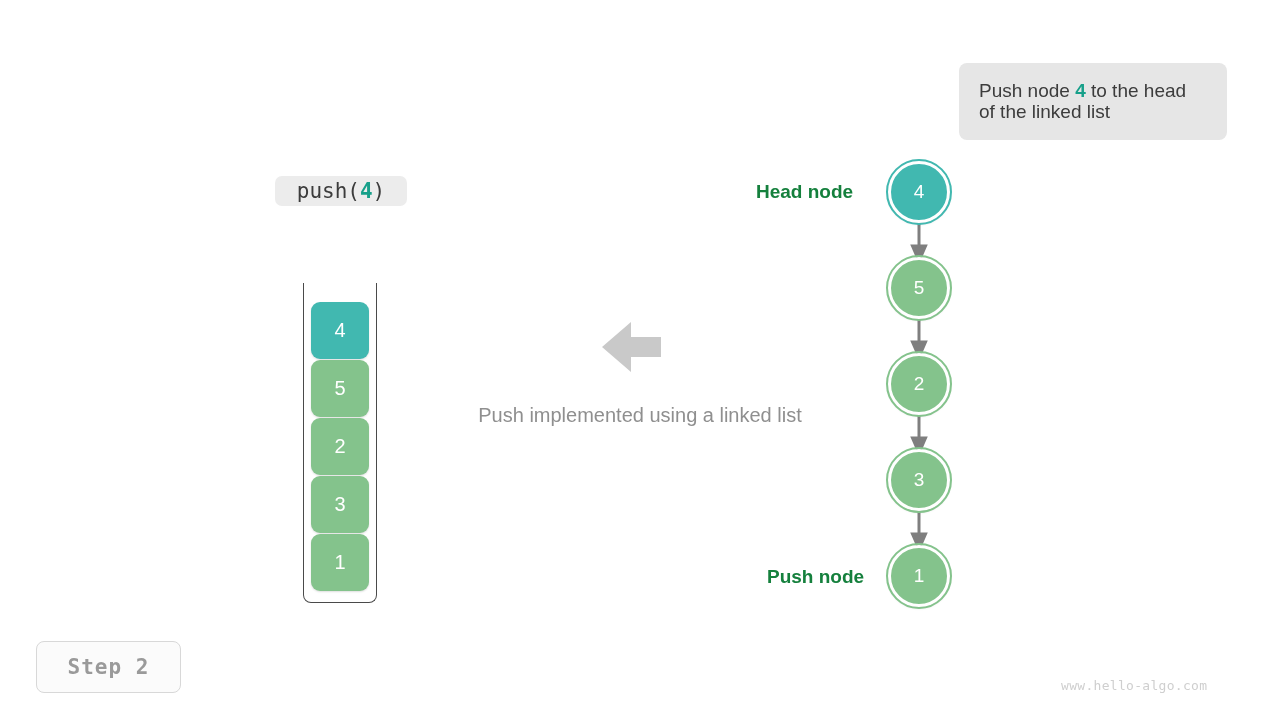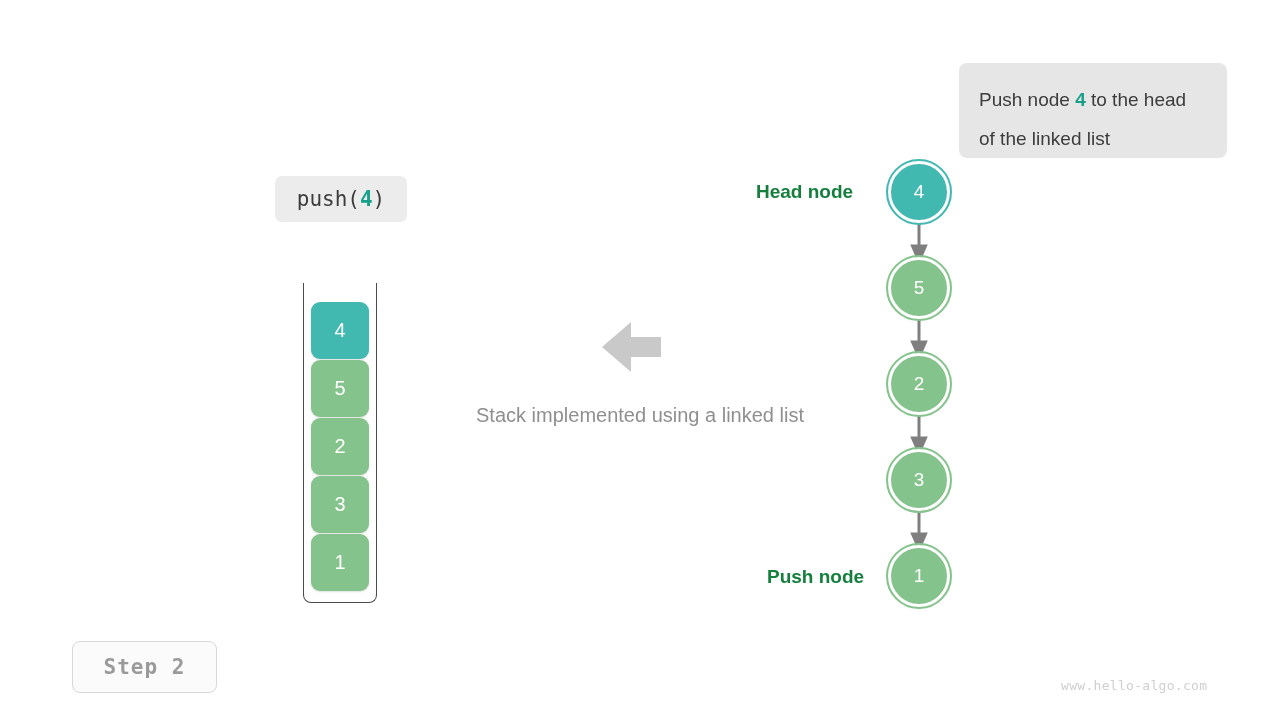--- a/index.html
+++ b/index.html
@@ -20,39 +20,39 @@
     inset: 0;
   }
 
   
   .callout {
     position: absolute;
     left: 959px;
     top: 63px;
     width: 268px;
     box-sizing: border-box;
-    padding: 17px 20px 0 20px;
+    padding: 17px 20px 18px 20px;
     background: #e6e6e6;
     border-radius: 8px;
     color: #3c3c3c;
     font-size: 19px;
-    line-height: 39px;
+    line-height: 21px;
   }
   .callout .hl {
     color: #17a08a;
     font-weight: bold;
   }
 
   
   .oplabel {
     position: absolute;
     left: 275px;
     top: 176px;
     width: 132px;
-    height: 46px;
+    height: 30px;
     box-sizing: border-box;
     background: #ececec;
     border-radius: 7px;
     display: flex;
     align-items: center;
     justify-content: center;
     font-family: "DejaVu Sans Mono", "Liberation Mono", monospace;
     font-size: 21px;
     color: #3c3c3c;
     letter-spacing: 0px;
@@ -182,21 +182,20 @@
     border: 1.4px solid #d8d8d8;
     border-radius: 8px;
     display: flex;
     align-items: center;
     justify-content: center;
     font-family: "DejaVu Sans Mono", "Liberation Mono", monospace;
     font-size: 21px;
     font-weight: bold;
     color: #9a9a9a;
     letter-spacing: 1px;
-    margin-left: 36px;
   }
 
   
   .watermark {
     position: absolute;
     left: 1061px;
     top: 678px;
     font-family: "DejaVu Sans Mono", "Liberation Mono", monospace;
     font-size: 13px;
     color: #cfcfcf;
@@ -230,21 +229,21 @@
     </div>
   </div>
 
   <div class="big-arrow">
     <svg width="60" height="56" viewBox="0 0 60 56">
       <path d="M 0 28 L 29 3 L 29 18 L 59 18 L 59 38 L 29 38 L 29 53 Z" fill="#c9c9c9"></path>
     </svg>
   </div>
 
   <div class="caption">
-    <span>Stack implemented using a linked list</span>
+    <span>Push implemented using a linked list</span>
   </div>
 
   <svg class="linked-list">
     <g stroke="#7f7f7f" stroke-width="3" fill="#7f7f7f">
       <line x1="919" y1="224" x2="919" y2="249"></line>
       <polygon points="919,261 912.5,246 925.5,246"></polygon>
       <line x1="919" y1="320" x2="919" y2="345"></line>
       <polygon points="919,357 912.5,342 925.5,342"></polygon>
       <line x1="919" y1="416" x2="919" y2="441"></line>
       <polygon points="919,453 912.5,438 925.5,438"></polygon>

